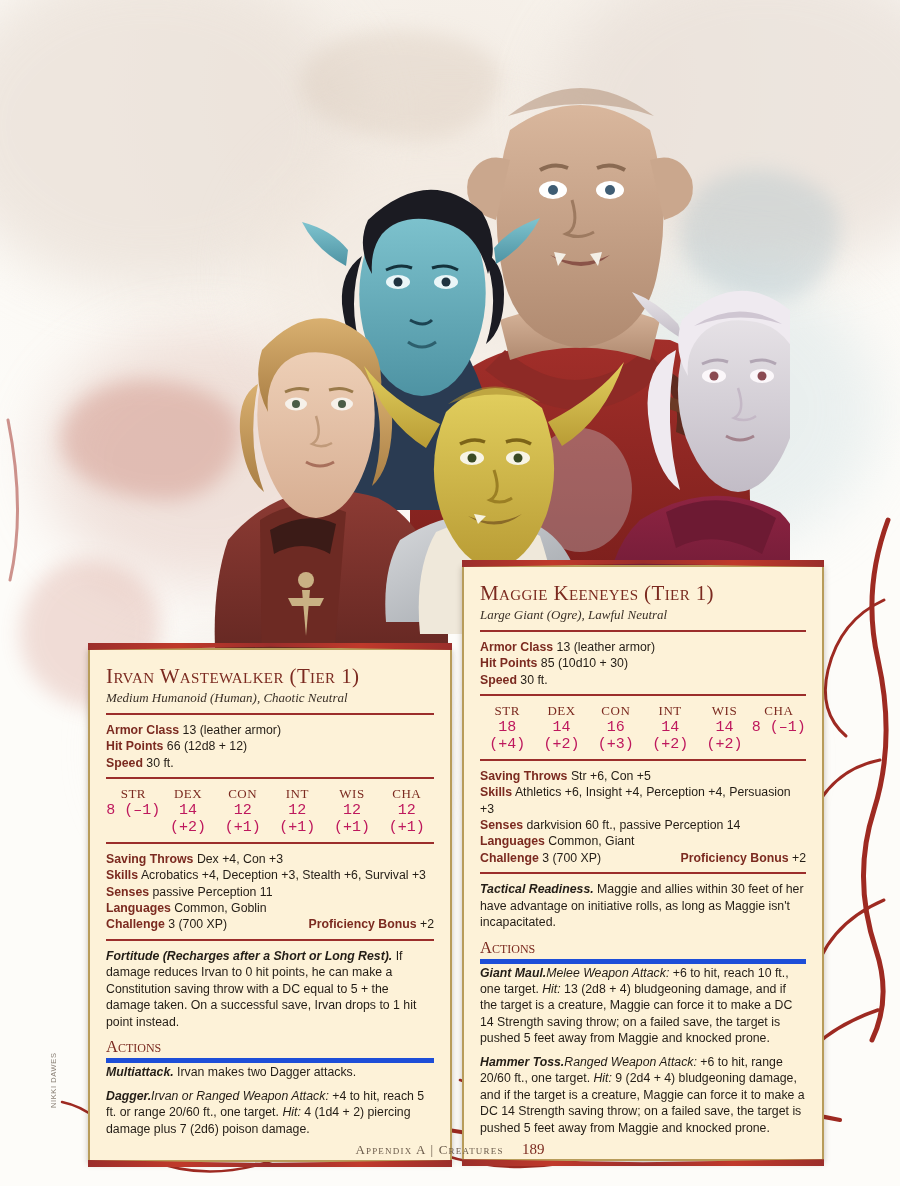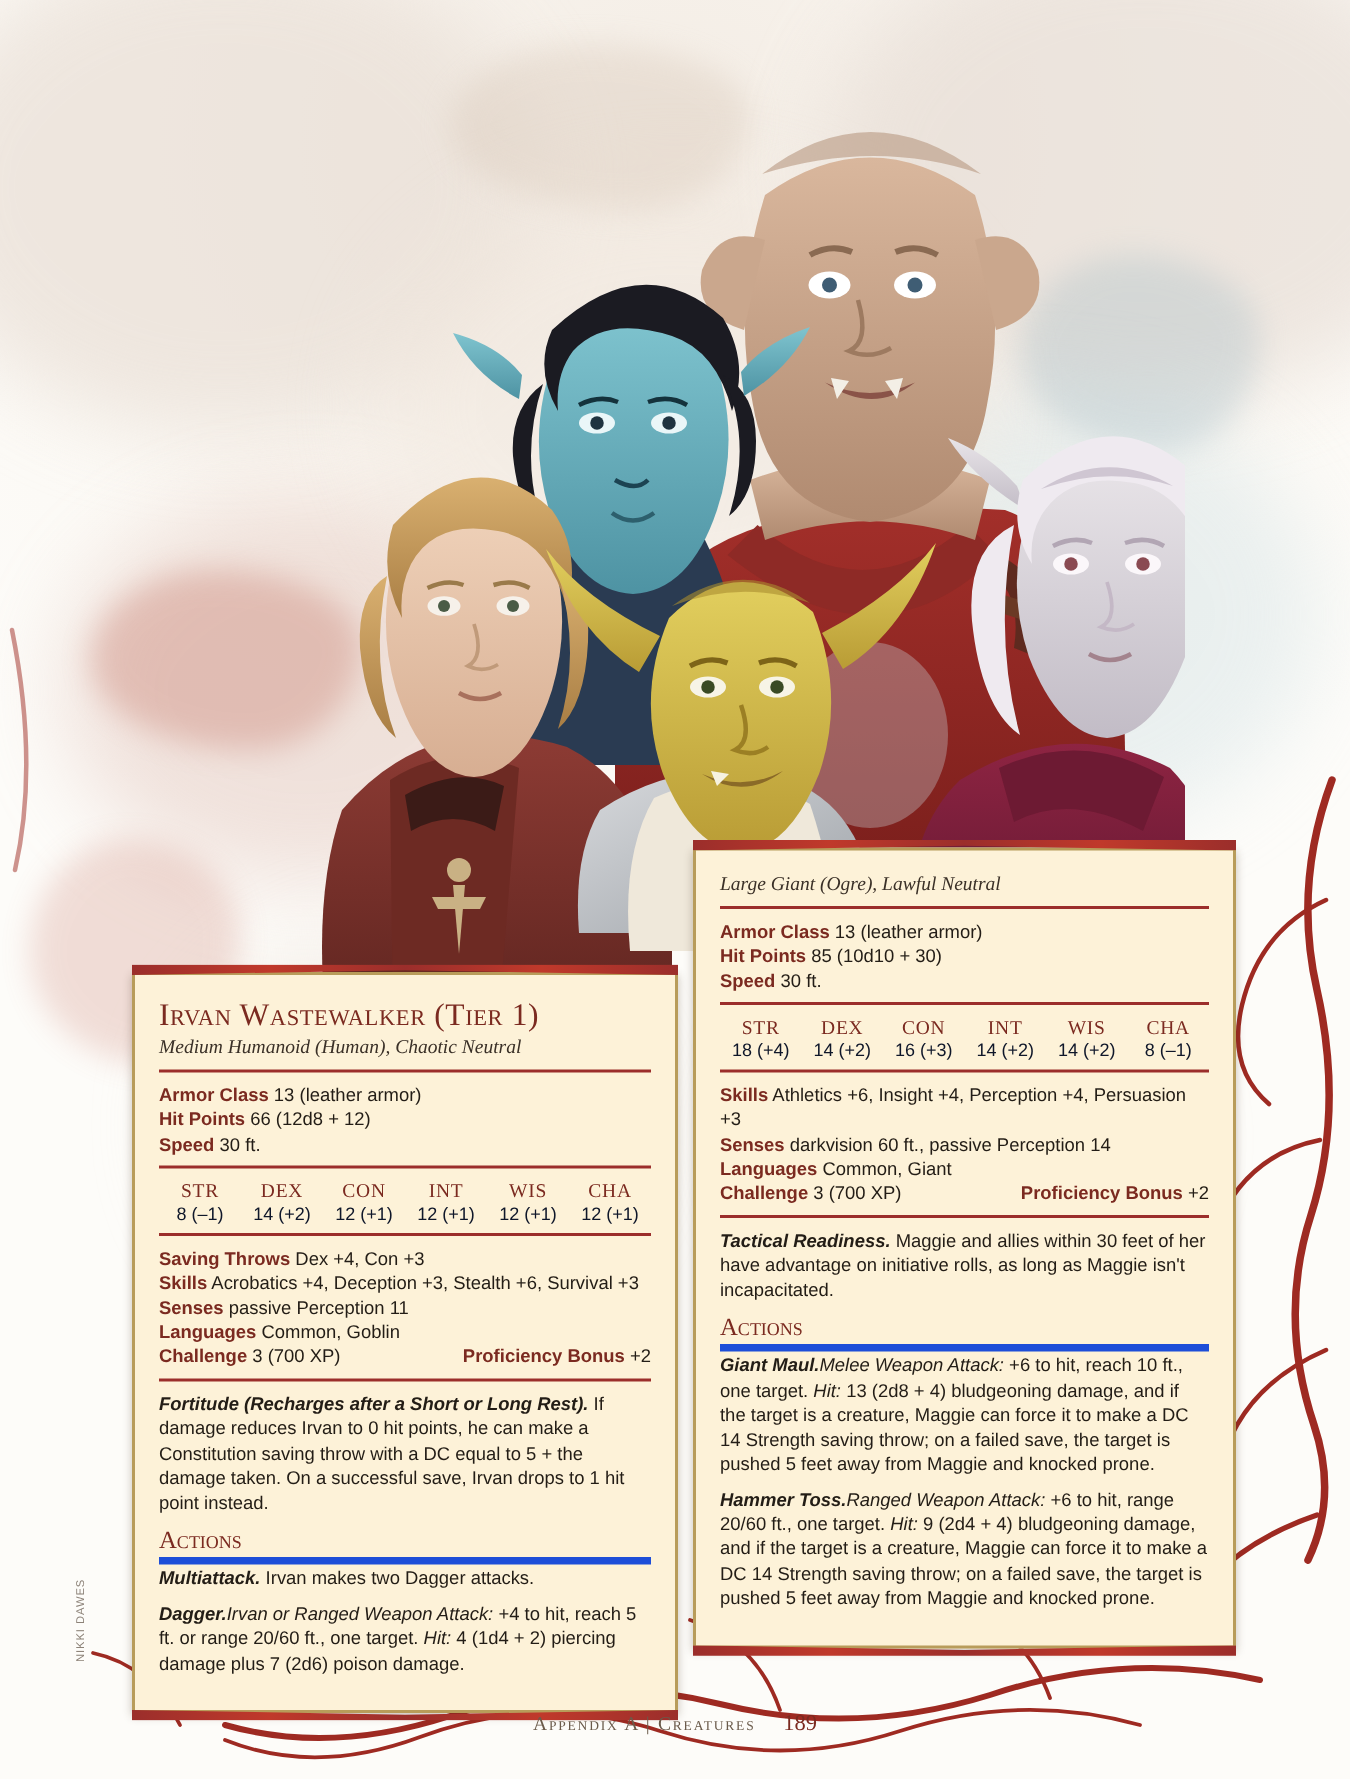--- a/index.html
+++ b/index.html
@@ -55,21 +55,21 @@
     font-size:21px;letter-spacing:.4px;
     color:#7b2a20;margin:0 0 1px 0;font-weight:400;
   }
   .sb-sub{font-family:"Liberation Serif",serif;font-style:italic;font-size:13px;color:#3a3027;margin:0 0 7px 0;}
   .rule{height:0;border-top:2px solid #9b2e2b;margin:6px 0 7px 0;}
   .kv{font-size:12.3px;color:#231d16;line-height:1.33;margin:0;}
   .kv b{color:#7b2a20;font-weight:bold;}
   .abilities{display:flex;justify-content:space-between;text-align:center;margin:4px 0 2px 0;}
   .ab{flex:1;}
   .ab .n{font-family:"Liberation Serif",serif;font-variant:small-caps;font-weight:normal;font-size:13px;color:#7b2a20;letter-spacing:.5px;}
-  .ab .v{font-size:12px;color:#0f172a;}
+  .ab .v{font-size:15px;color:#be185d;font-family:Liberation Mono, monospace;}
   .traits{font-size:12.3px;color:#231d16;line-height:1.34;}
   .traits p{margin:0 0 7px 0;}
   .traits em{font-style:italic;}
   .traits b{font-weight:bold;font-style:italic;}
   .actions-h{
     font-family:"Liberation Serif",serif;font-variant:small-caps;font-size:16.5px;
     color:#7b2a20;margin:2px 0 1px 0;border-bottom:5px solid #1d4ed8;padding-bottom:1px;
   }
   .prof{float:right;font-size:12.3px;}
   .clear{clear:both;}
@@ -351,20 +351,21 @@
       <p>
         <b>Multiattack.</b><span> Irvan makes two Dagger attacks.</span>
       </p>
       <p>
         <b>Dagger.</b><em>Irvan or Ranged Weapon Attack:</em><span> +4 to hit, reach 5 ft. or range 20/60 ft., one target. </span><em>Hit:</em><span> 4 (1d4 + 2) piercing damage plus 7 (2d6) poison damage.</span>
       </p>
     </div>
   </div>
 
   <div class="statblock" id="sb-maggie">
+    <div class="sb-name">Maggie Keeneyes (Tier 1)</div>
     <div class="sb-sub">Large Giant (Ogre), Lawful Neutral</div>
     <div class="rule"></div>
     <p class="kv">
       <b>Armor Class</b>
       <span>13 (leather armor)</span>
     </p>
     <p class="kv">
       <b>Hit Points</b>
       <span>85 (10d10 + 30)</span>
     </p>
@@ -393,20 +394,24 @@
       <div class="ab">
         <div class="n">WIS</div>
         <div class="v">14 (+2)</div>
       </div>
       <div class="ab">
         <div class="n">CHA</div>
         <div class="v">8 (–1)</div>
       </div>
     </div>
     <div class="rule"></div>
+    <p class="kv">
+      <b>Saving Throws</b>
+      <span>Str +6, Con +5</span>
+    </p>
     <p class="kv">
       <b>Skills</b>
       <span>Athletics +6, Insight +4, Perception +4, Persuasion +3</span>
     </p>
     <p class="kv">
       <b>Senses</b>
       <span>darkvision 60 ft., passive Perception 14</span>
     </p>
     <p class="kv">
       <b>Languages</b>

